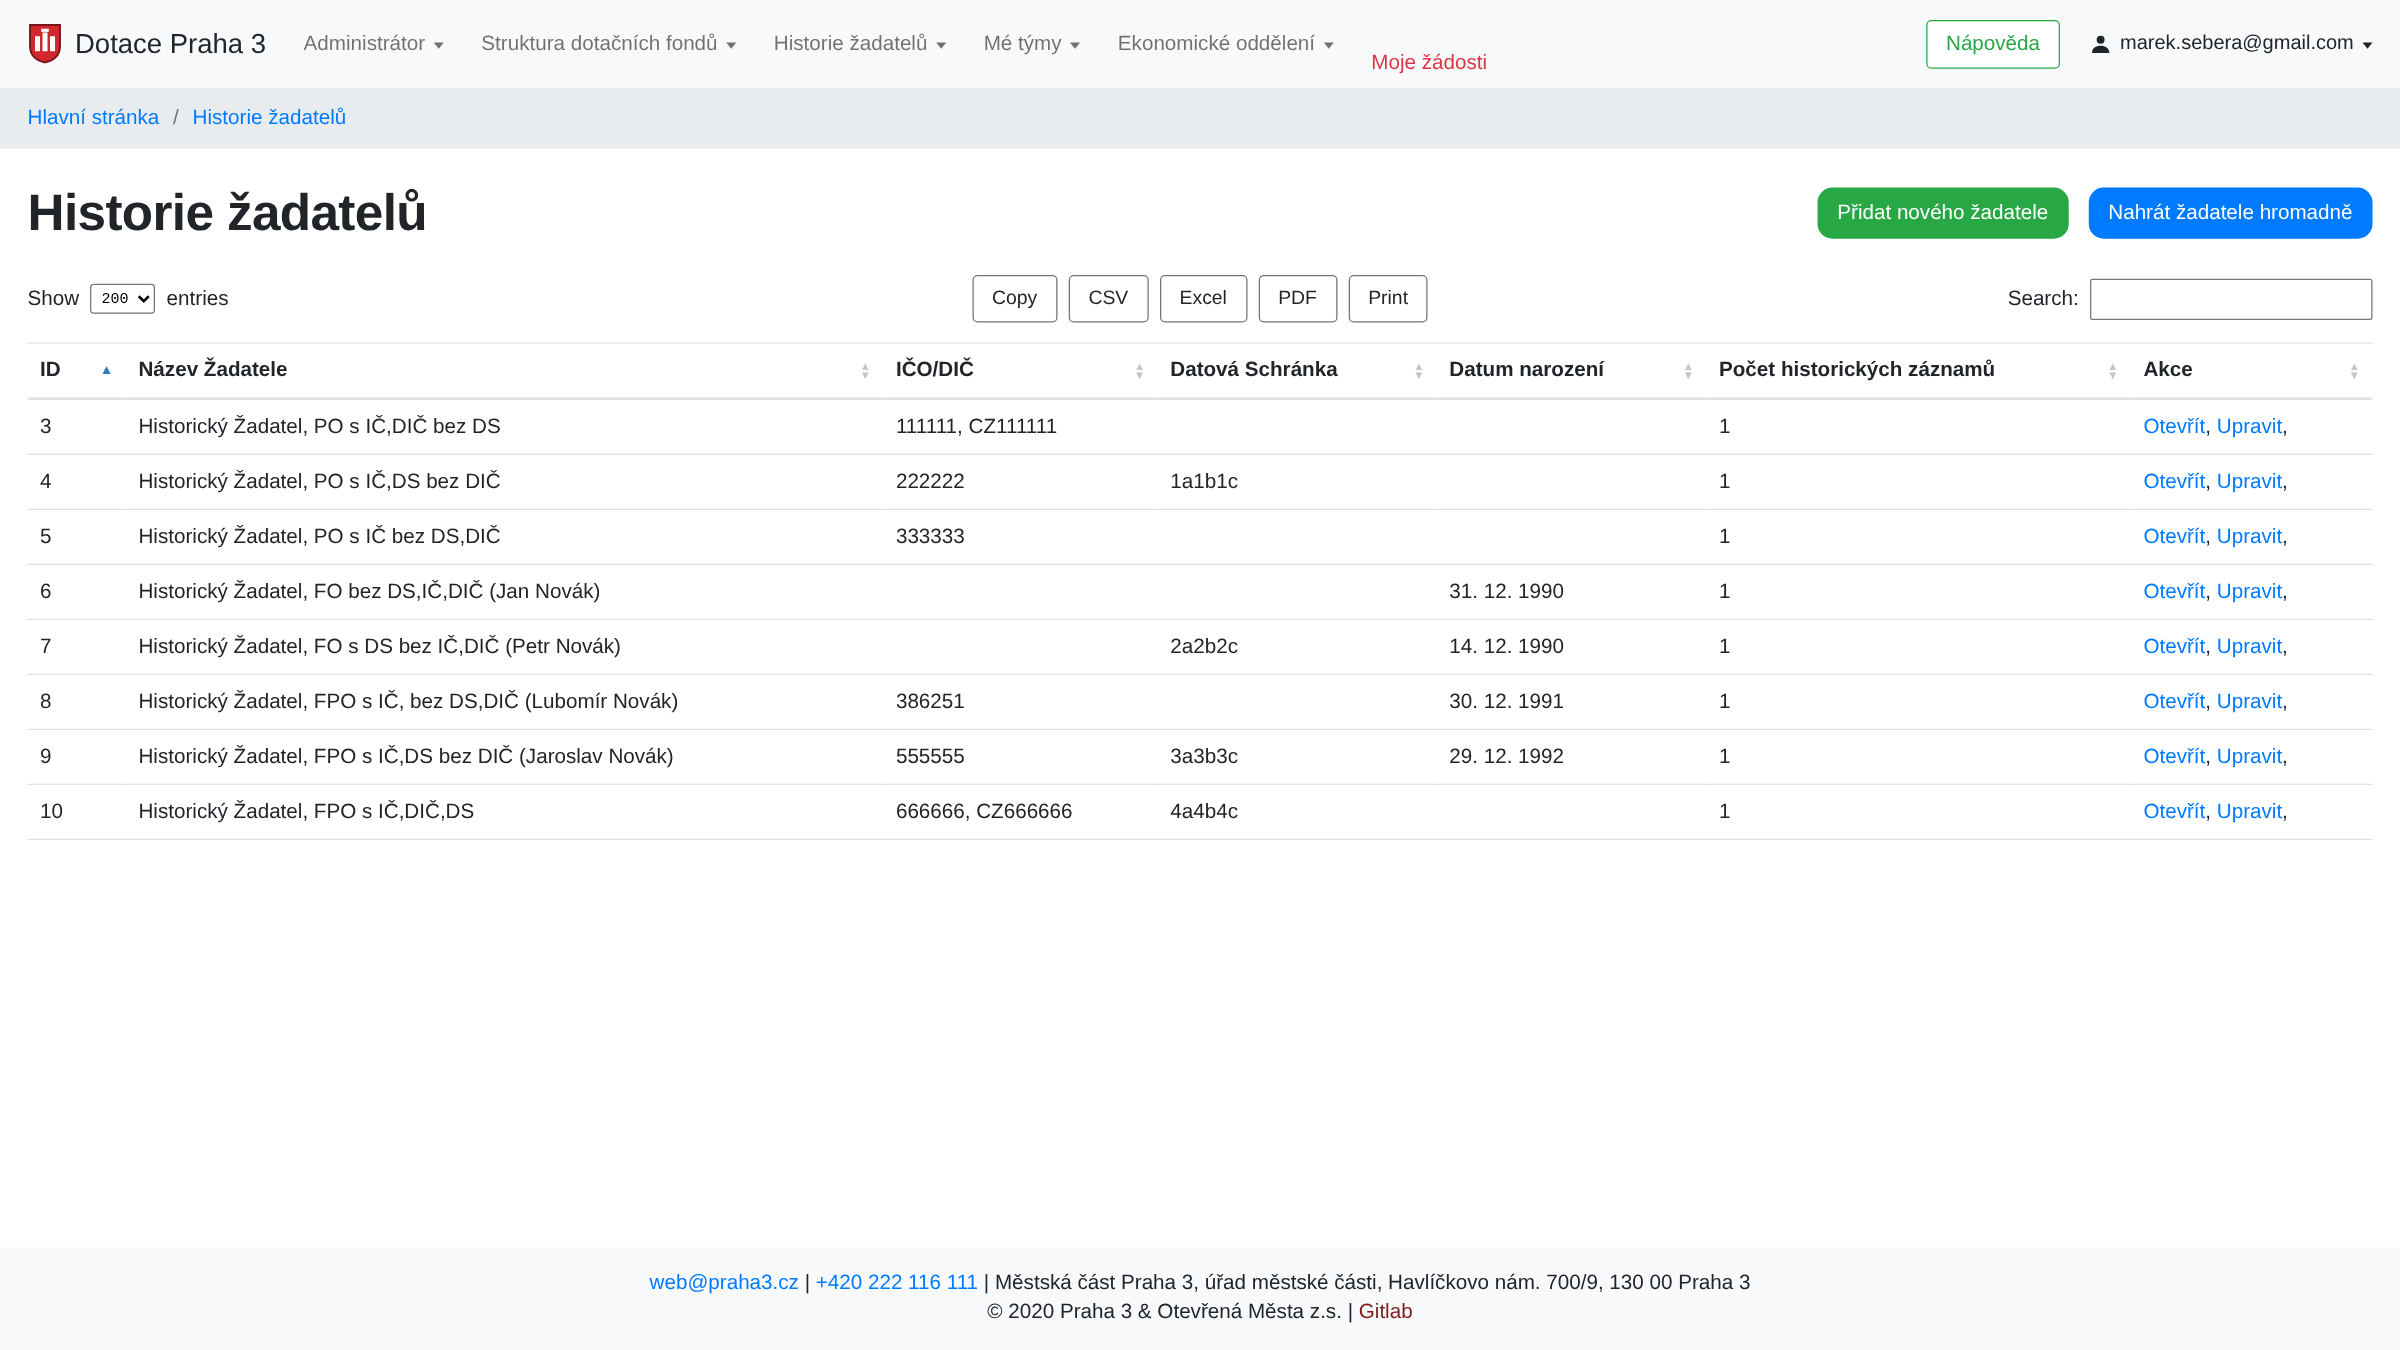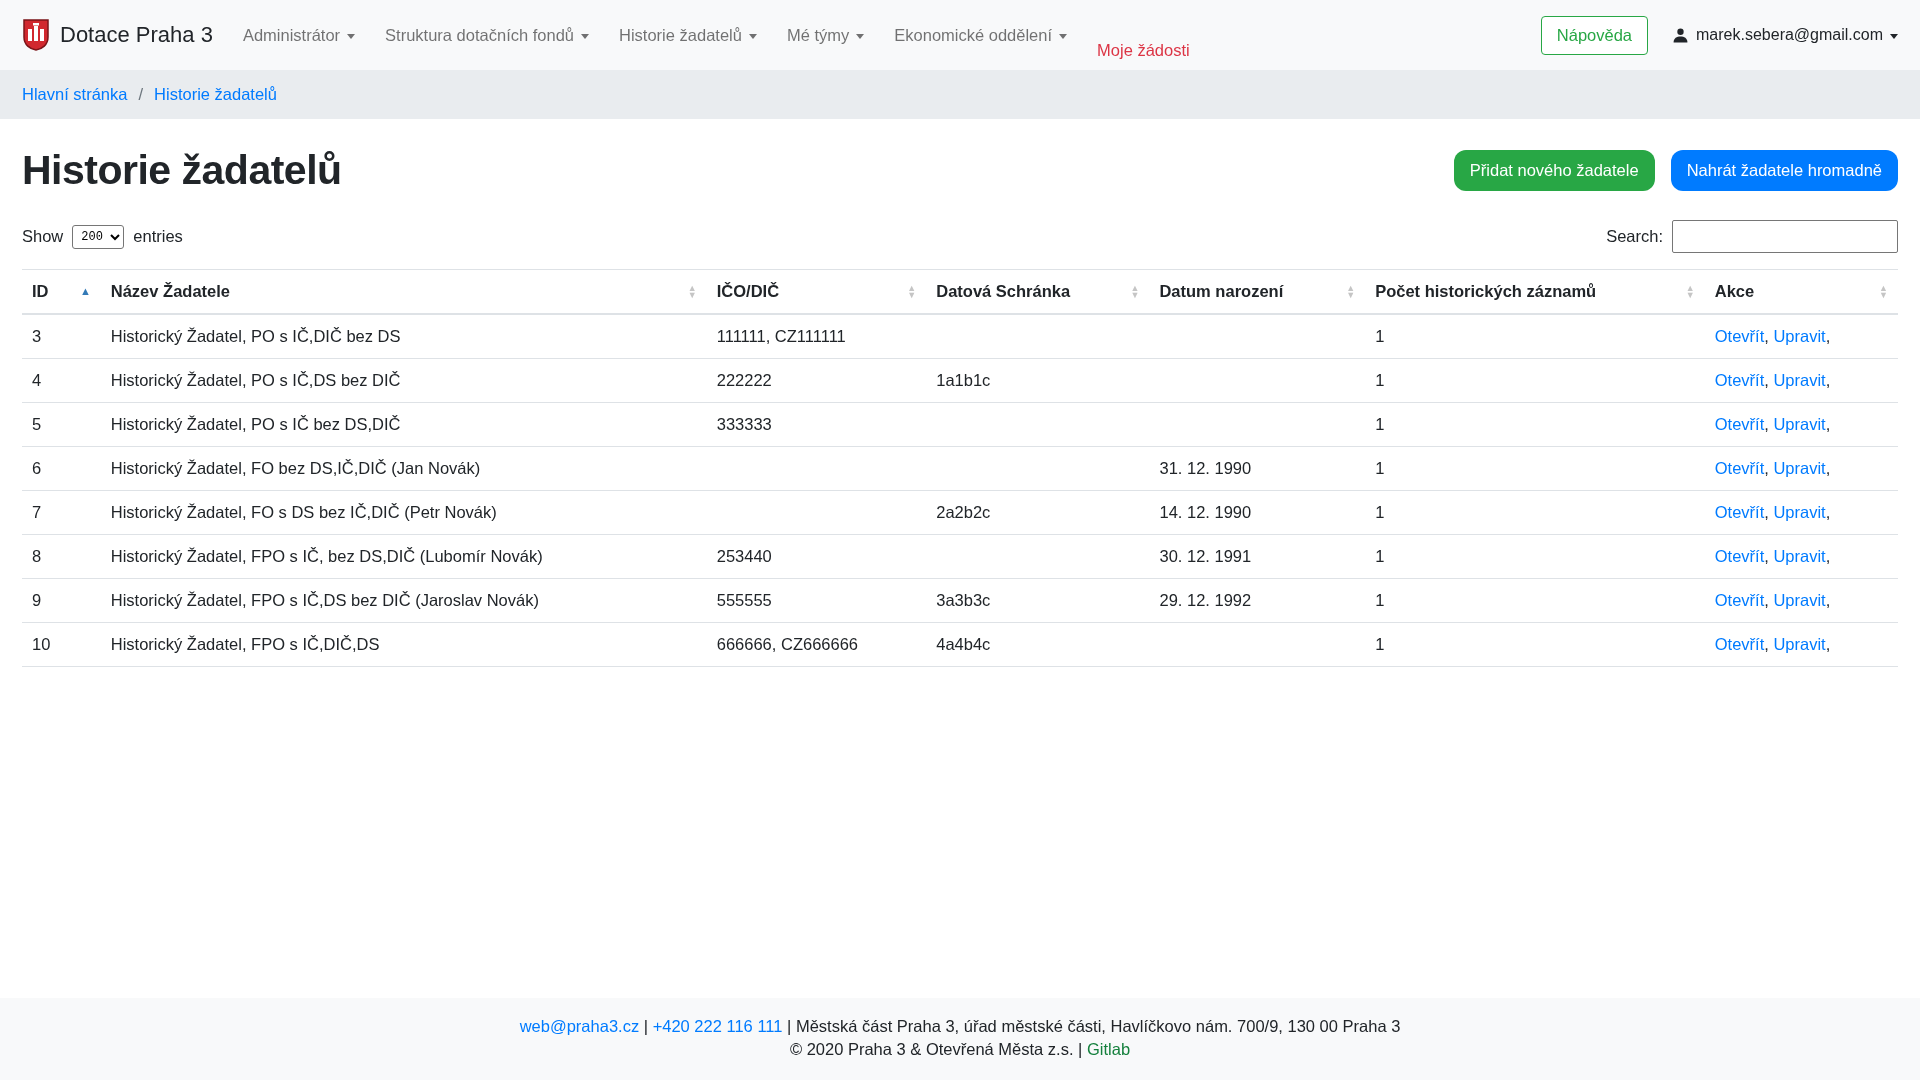--- a/index.html
+++ b/index.html
@@ -87,21 +87,21 @@
   .page-current {
     border: 1px solid #9a9a9a; border-radius: 3px; padding: 9px 15px;
     color: #212529; background: #fff; cursor: pointer;
   }
   .page-prev, .page-next { cursor: pointer; }
 
   
   footer { background: var(--navbar-bg); text-align: center; padding: 15px 10px 17px; font-size: 16.5px; margin-top: auto; }
   footer .line { margin: 4px 0; }
   footer a { color: var(--link); text-decoration: none; cursor: pointer; }
-  footer a.gitlab { color: #15803d; }
+  footer a.gitlab { color: #7f1d1d; }
 </style>
 </head>
 <body>
 
 <div class="page">
 
   <nav class="navbar">
     <div class="nav-left">
       <div class="brand">
         <span class="logo">
@@ -173,20 +173,27 @@
     </div>
 
     <div class="controls-row">
       <div class="controls-left length-control">
         <span>Show</span>
         <select>
           <option selected="">200</option>
         </select>
         <span>entries</span>
       </div>
+      <div class="export-buttons">
+          <button class="btn-export">Copy</button>
+          <button class="btn-export">CSV</button>
+          <button class="btn-export">Excel</button>
+          <button class="btn-export">PDF</button>
+          <button class="btn-export">Print</button>
+        </div>
       <div class="controls-right search-control">
         <label>Search:</label>
         <input type="text" value="" style="">
       </div>
     </div>
 
     <table>
       <colgroup>
         <col style="width:4.2%">
           <col style="width:32.3%">
@@ -304,21 +311,21 @@
             <td>Historický Žadatel, FO s DS bez IČ,DIČ (Petr Novák)</td>
             <td></td>
             <td>2a2b2c</td>
             <td>14. 12. 1990</td>
             <td>1</td>
             <td><a>Otevřít</a>, <a>Upravit</a>,</td>
           </tr>
           <tr>
             <td>8</td>
             <td>Historický Žadatel, FPO s IČ, bez DS,DIČ (Lubomír Novák)</td>
-            <td>253440</td>
+            <td>386251</td>
             <td></td>
             <td>30. 12. 1991</td>
             <td>1</td>
             <td><a>Otevřít</a>, <a>Upravit</a>,</td>
           </tr>
           <tr>
             <td>9</td>
             <td>Historický Žadatel, FPO s IČ,DS bez DIČ (Jaroslav Novák)</td>
             <td>555555</td>
             <td>3a3b3c</td>

